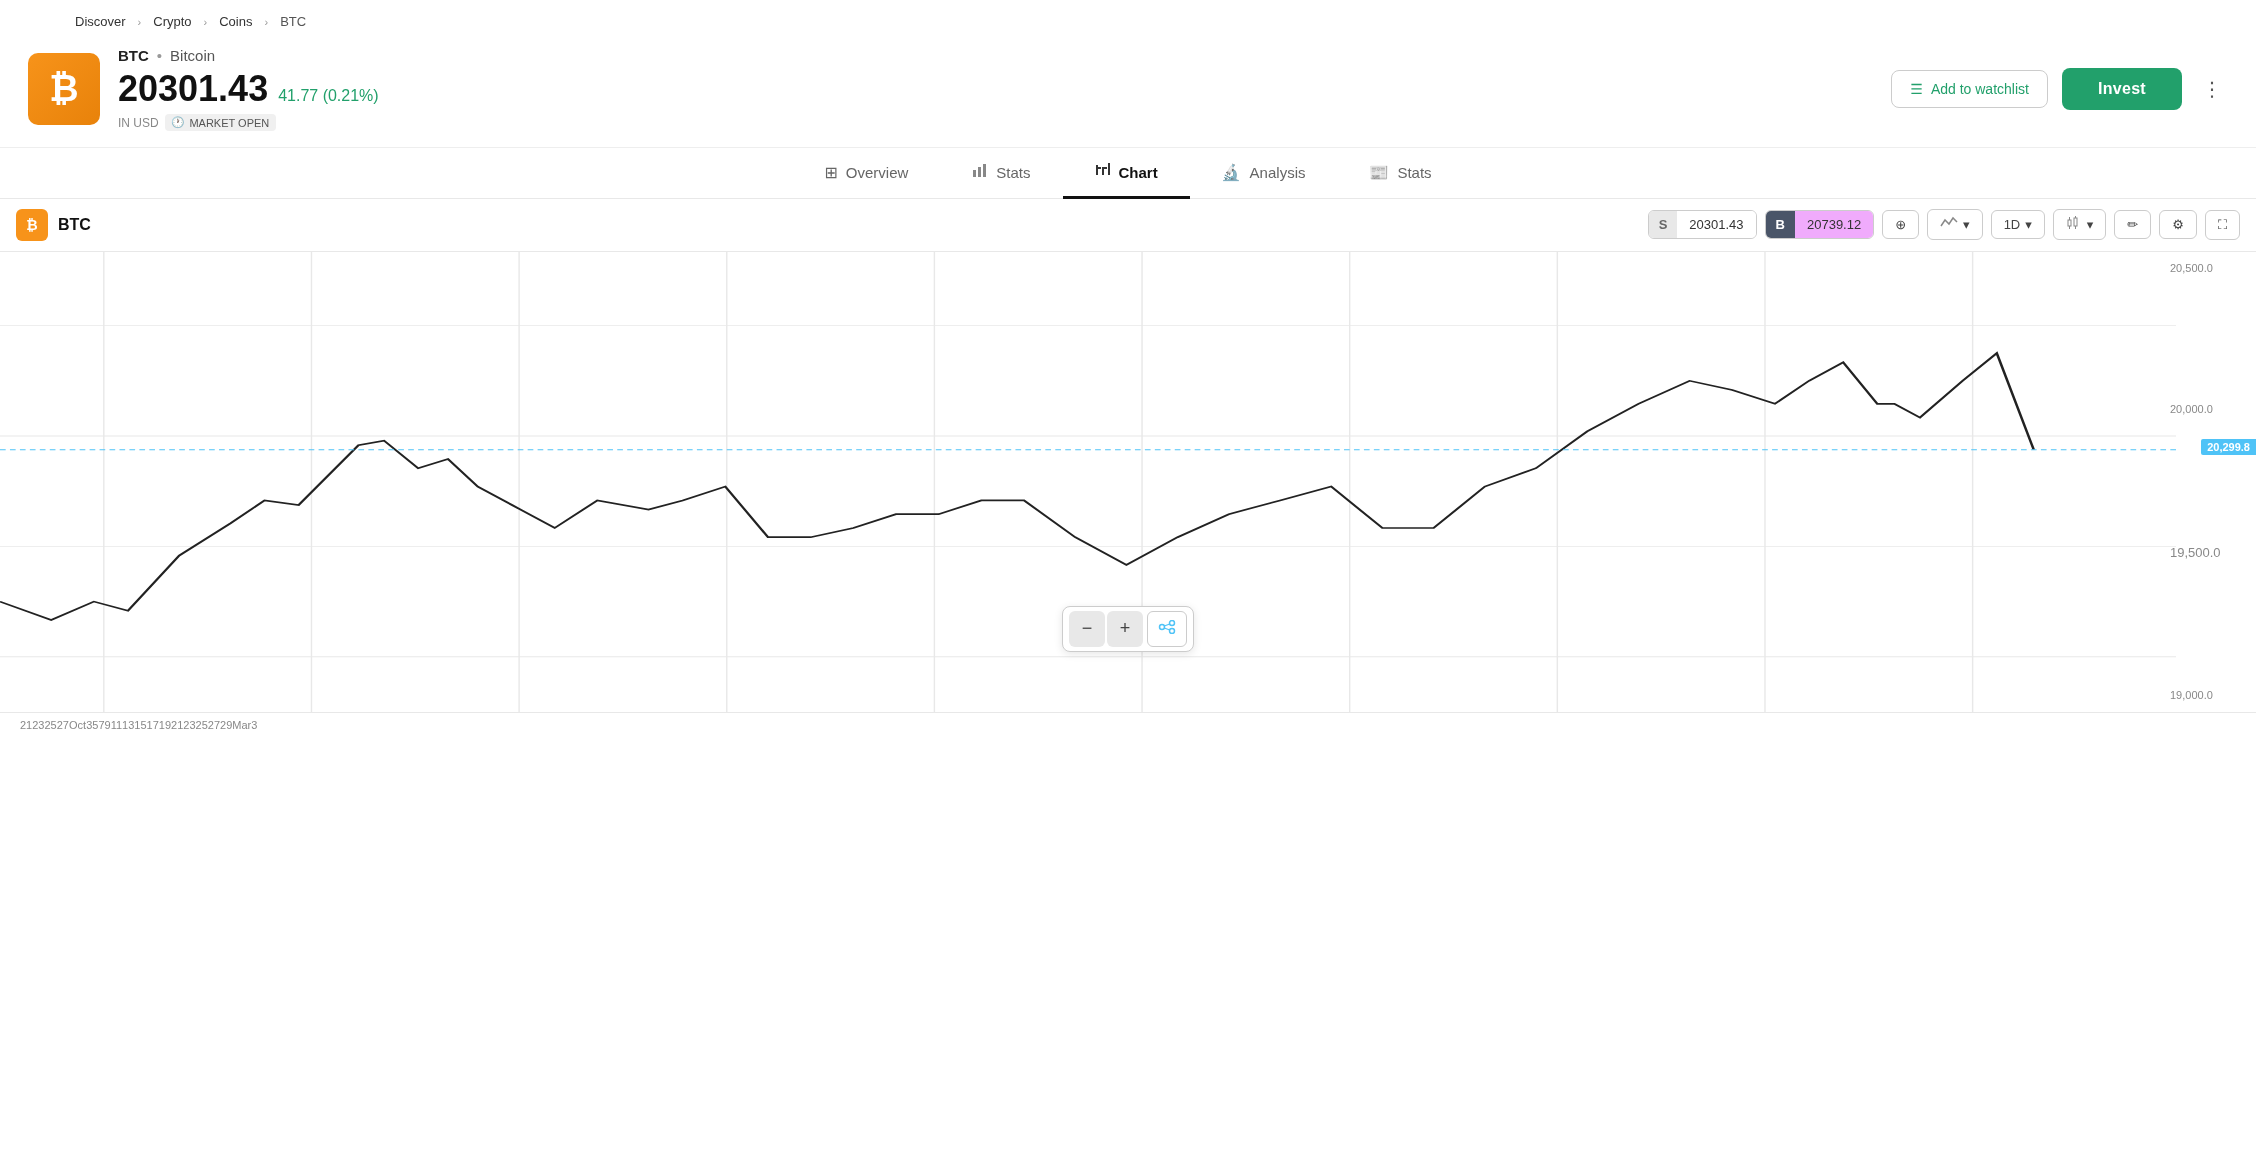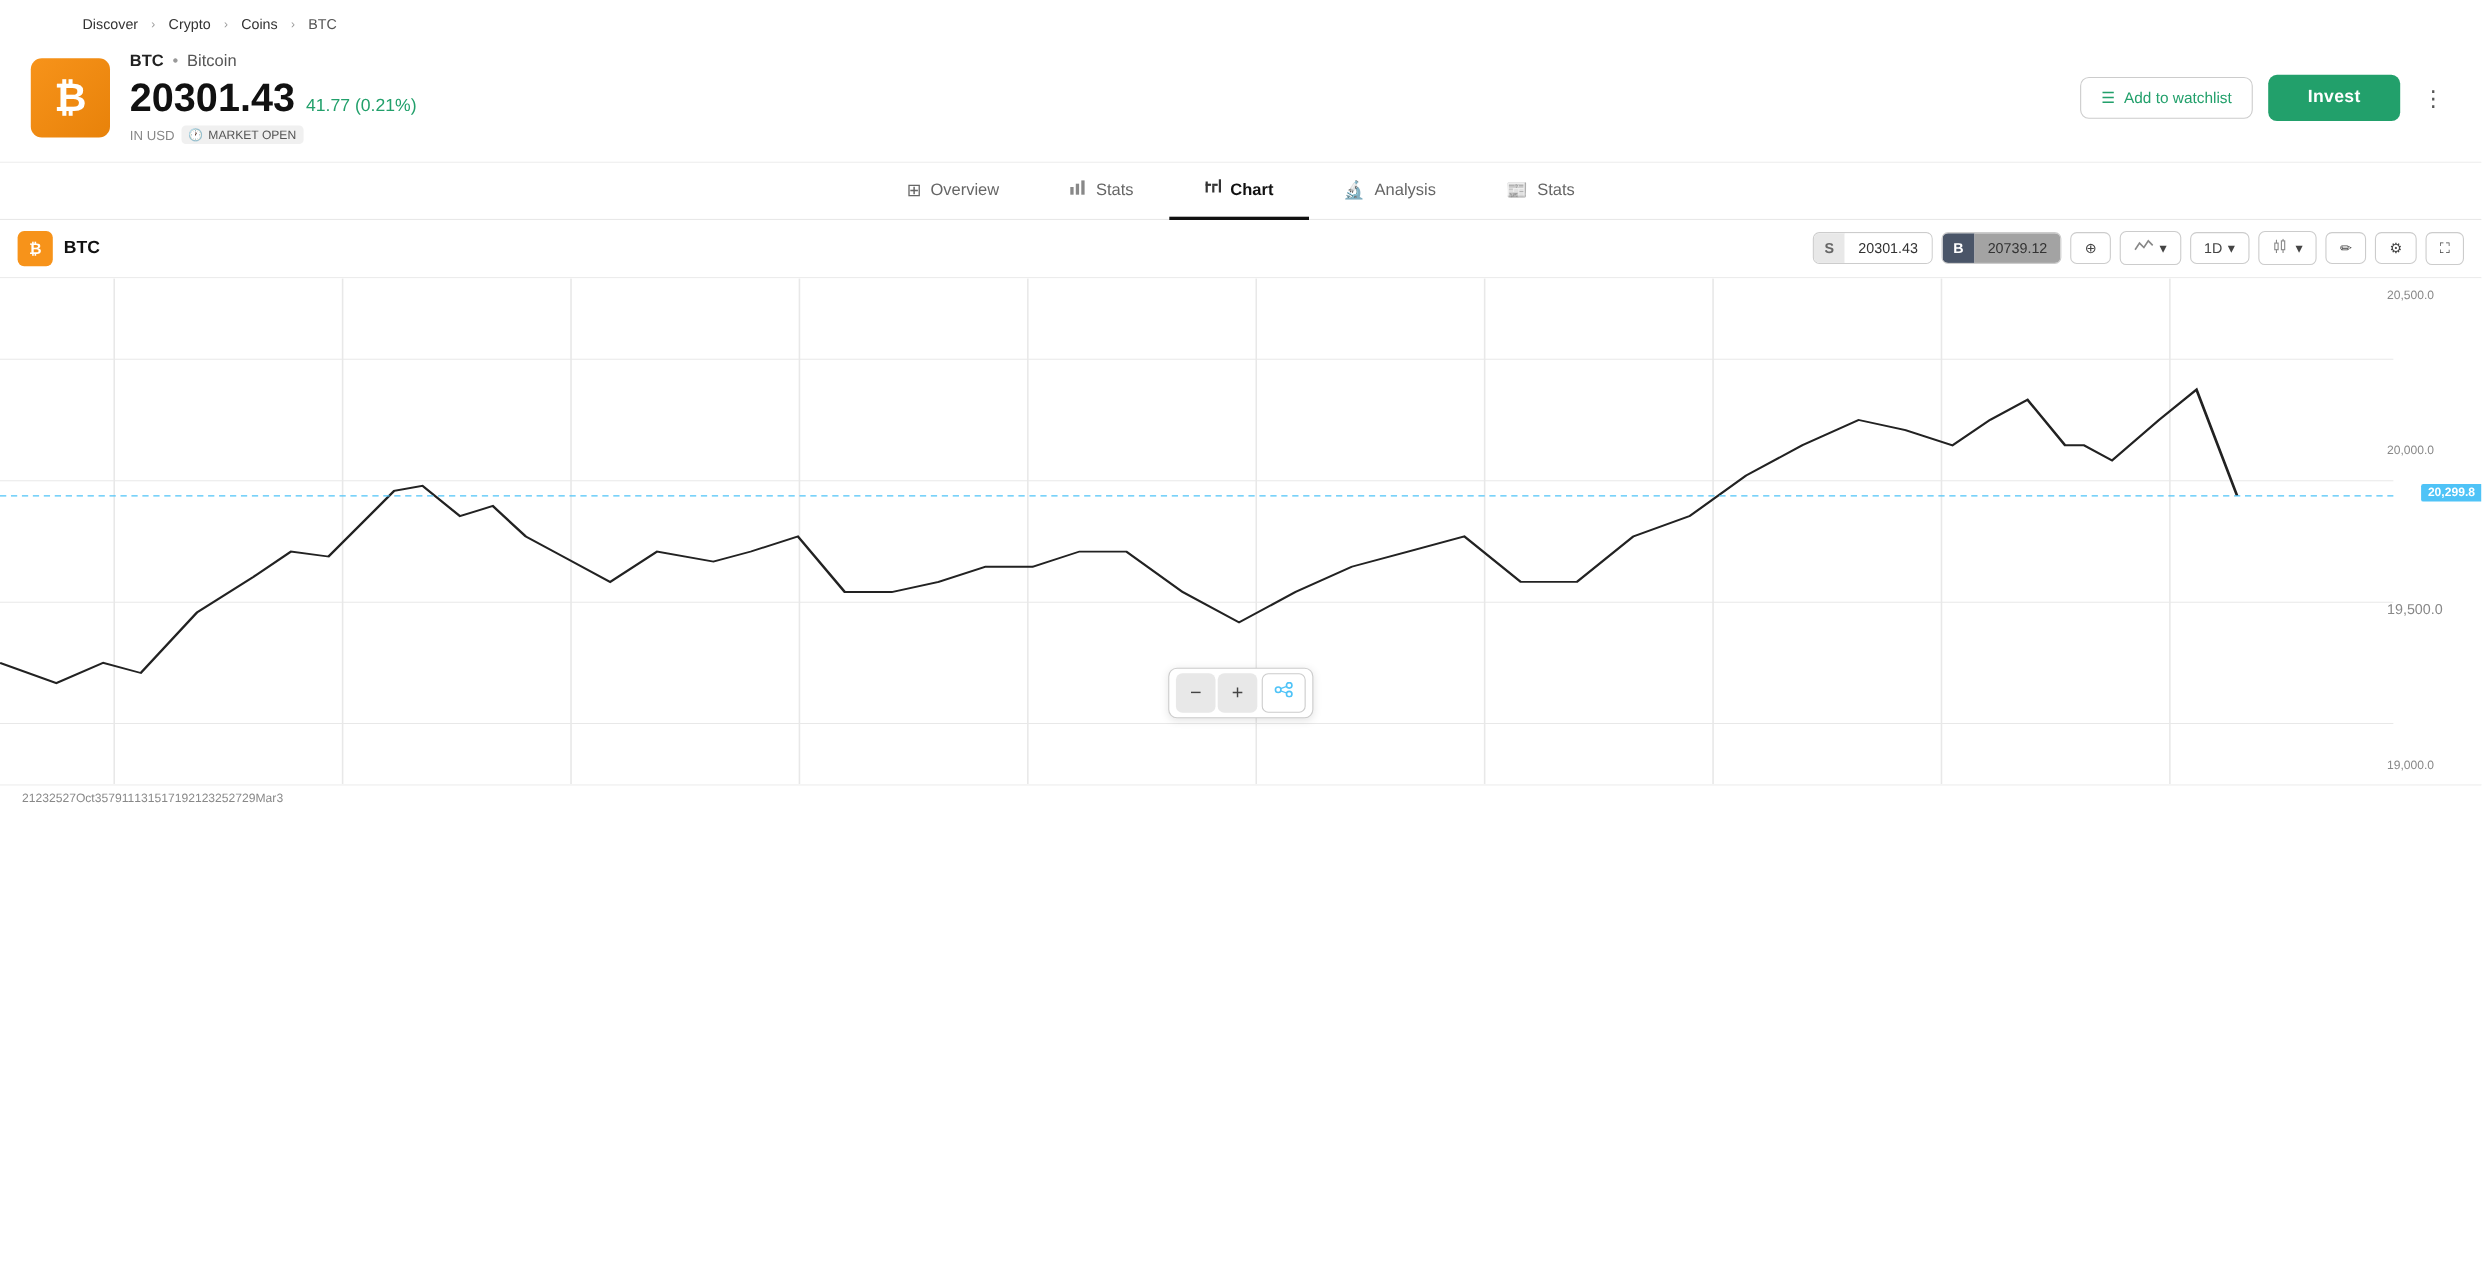--- a/index.html
+++ b/index.html
@@ -110,21 +110,21 @@
     }
     .price-b-box {
       display: flex; align-items: center; gap: 0;
       border: 1.5px solid #ccc; border-radius: 6px; overflow: hidden;
     }
     .price-b-tag {
       background: #4a5568; color: #fff; padding: 6px 10px;
       font-size: 13px; font-weight: 600;
     }
     .price-b-val {
-      padding: 6px 12px; font-size: 13px; color: #333; background: #a3a3a3;
+      padding: 6px 12px; font-size: 13px; color: #333; background: #f0abfc;
     }
 
     .toolbar-btn {
       background: #fff; border: 1.5px solid #ccc; border-radius: 6px;
       padding: 6px 12px; font-size: 13px; cursor: pointer; color: #444;
       display: flex; align-items: center; gap: 5px;
     }
 
     
     .chart-area {

